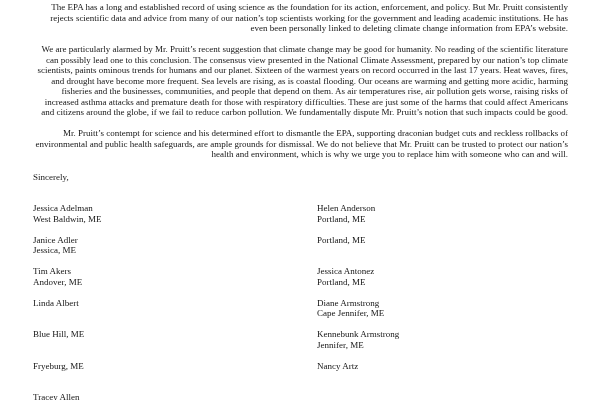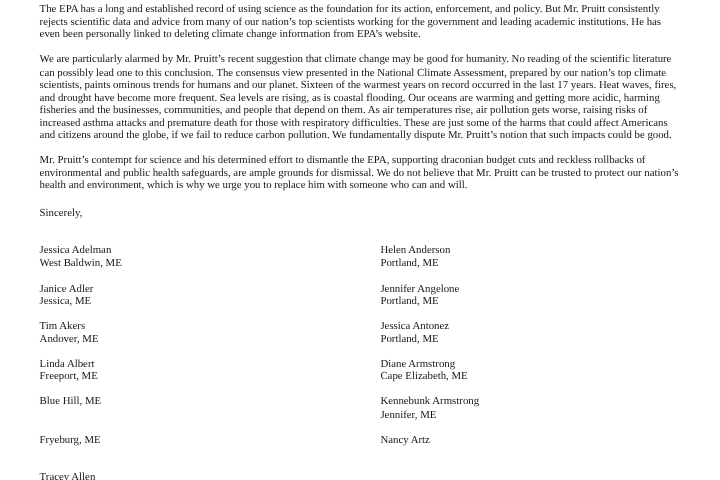--- a/index.html
+++ b/index.html
@@ -16,21 +16,21 @@
     box-sizing: border-box;
     padding: 2px 32px 0 33px;
     font-family: "Liberation Serif", serif;
     font-size: 9px;
     line-height: 10.5px;
     color: #161616;
     -webkit-font-smoothing: antialiased;
   }
   .para {
     margin: 0 0 10.5px 0;
-    text-align: left;
+    text-align: right;
   }
   .closing {
     margin: 12px 0 21px 0;
   }
   .sigs {
     display: grid;
     grid-template-columns: 284px 1fr;
     column-gap: 0;
   }
   .sig-col {
@@ -67,50 +67,48 @@
       <div class="sig">
         <div class="sig-name">Janice Adler</div>
         <div class="sig-loc">Jessica, ME</div>
       </div>
       <div class="sig">
         <div class="sig-name">Tim Akers</div>
         <div class="sig-loc">Andover, ME</div>
       </div>
       <div class="sig">
         <div class="sig-name">Linda Albert</div>
-        <div class="sig-loc">Freeport, ME</div>
       </div>
       <div class="sig">
         <div class="sig-loc">Blue Hill, ME</div>
       </div>
       <div class="sig">
         <div class="sig-loc">Fryeburg, ME</div>
       </div>
       <div class="sig">
         <div class="sig-name">Tracey Allen</div>
         <div class="sig-loc"></div>
       </div>
     </div>
 
     <div class="sig-col">
       <div class="sig">
         <div class="sig-name">Helen Anderson</div>
         <div class="sig-loc">Portland, ME</div>
       </div>
       <div class="sig">
-        <div class="sig-name">Jennifer Angelone</div>
         <div class="sig-loc">Portland, ME</div>
       </div>
       <div class="sig">
         <div class="sig-name">Jessica Antonez</div>
         <div class="sig-loc">Portland, ME</div>
       </div>
       <div class="sig">
         <div class="sig-name">Diane Armstrong</div>
-        <div class="sig-loc">Cape Elizabeth, ME</div>
+        <div class="sig-loc">Cape Jennifer, ME</div>
       </div>
       <div class="sig">
         <div class="sig-name">Kennebunk Armstrong</div>
         <div class="sig-loc">Jennifer, ME</div>
       </div>
       <div class="sig">
         <div class="sig-name">Nancy Artz</div>
         <div class="sig-loc"></div>
       </div>
     </div>

